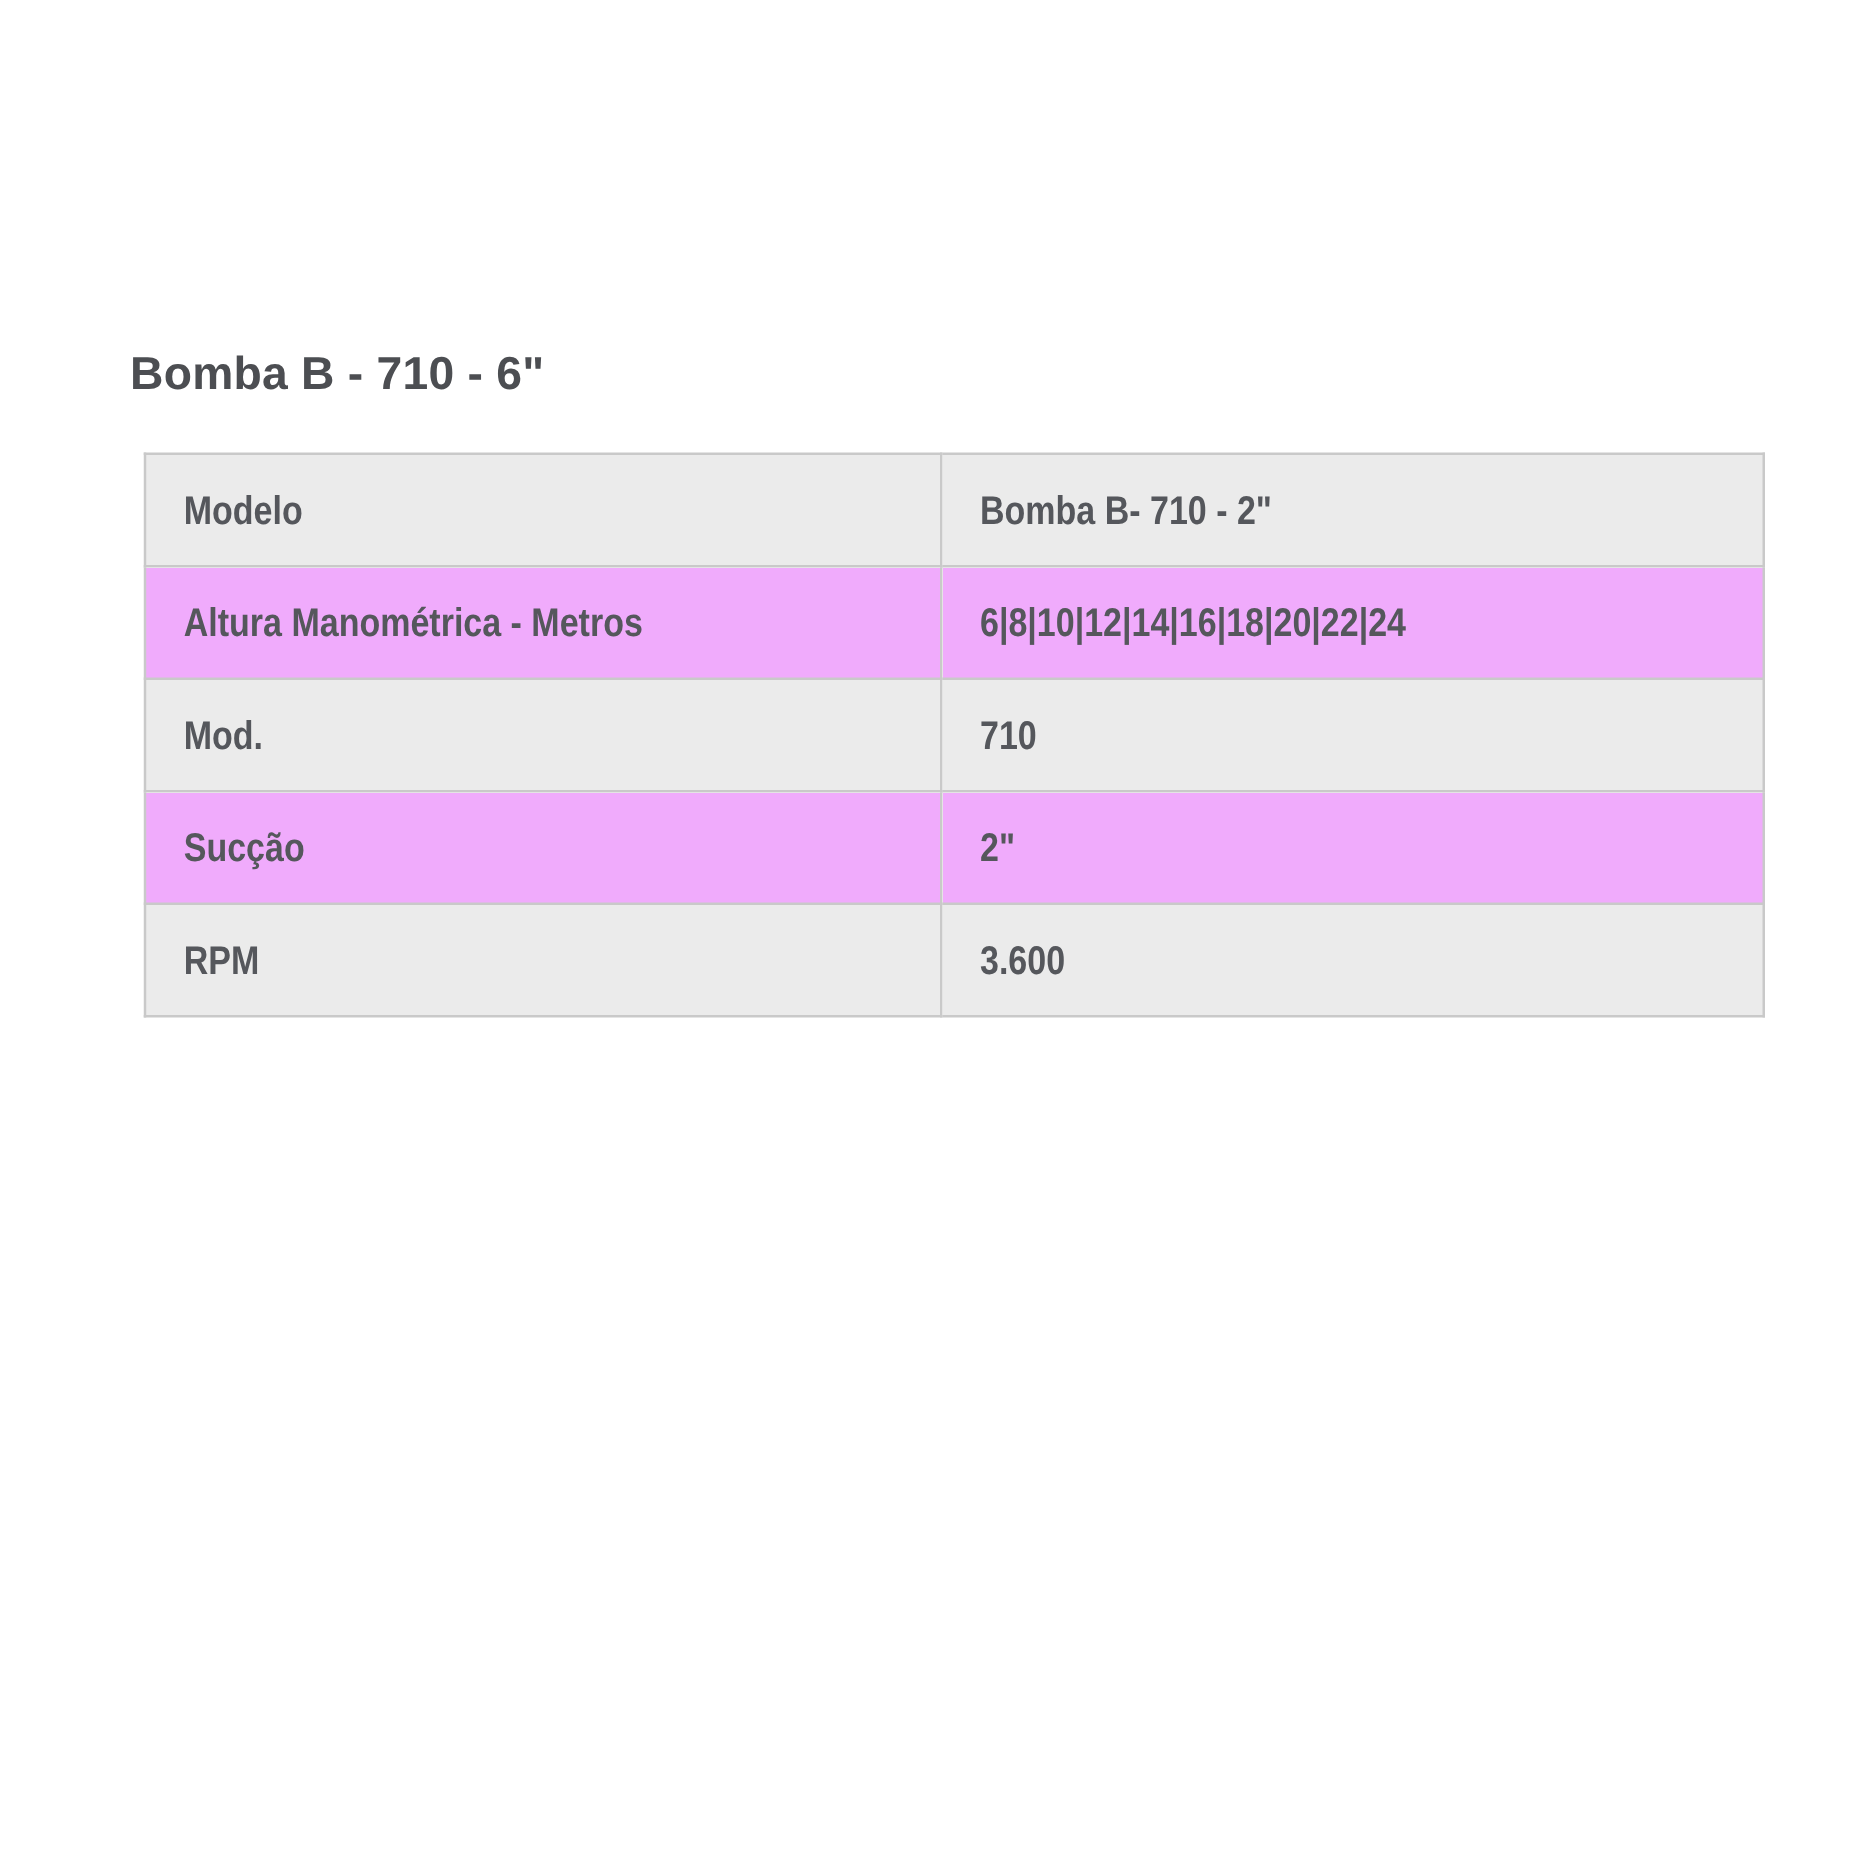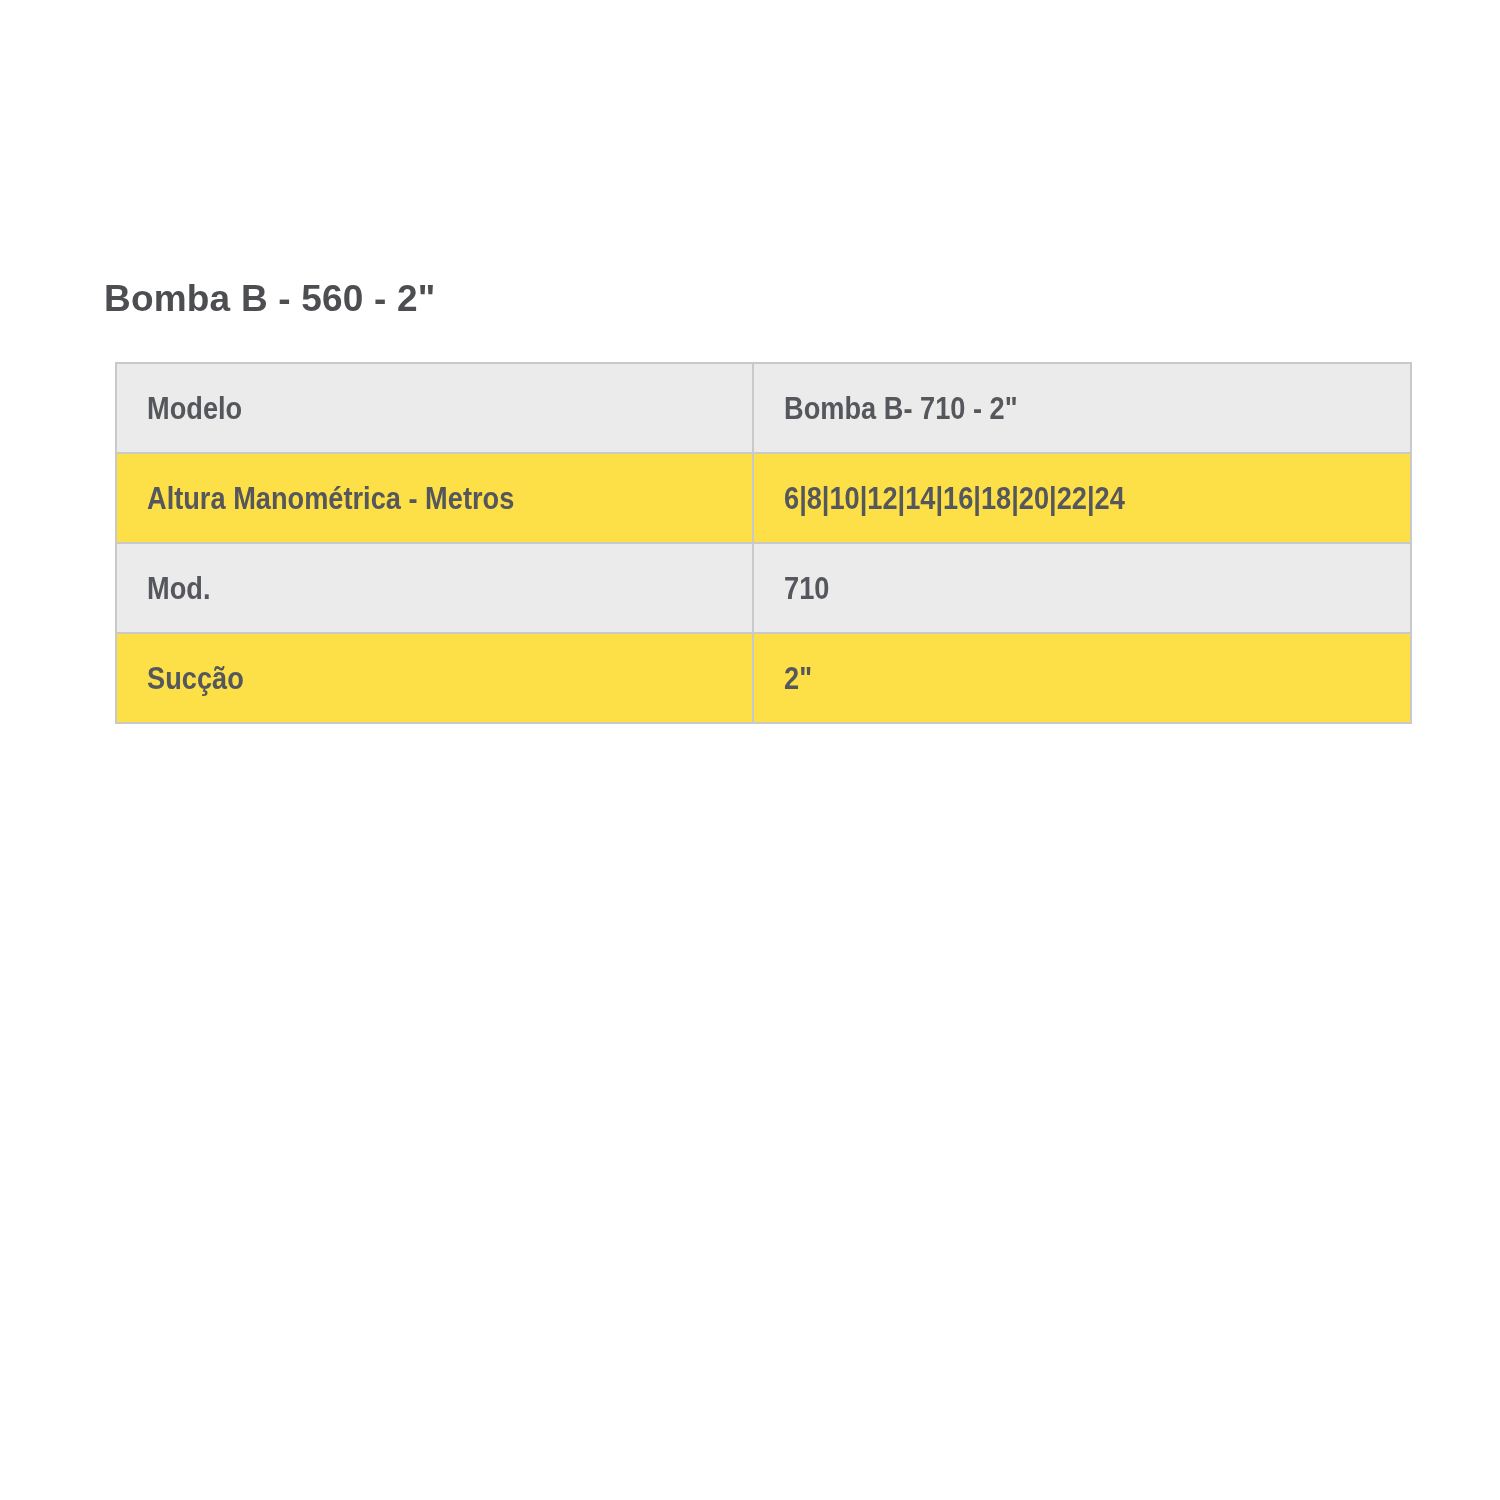--- a/index.html
+++ b/index.html
@@ -34,21 +34,21 @@
     border-collapse: collapse;
     table-layout: fixed;
   }
   table.specs col.c1 { width: 637px; }
   table.specs col.c2 { width: 658px; }
   table.specs td {
     height: 88px;
     border: 2px solid #c9c9c9;
     padding: 0 10px 0 30px;
     vertical-align: middle;
-    background: #fde047;
+    background: #f0abfc;
     overflow: hidden;
   }
   table.specs tr:nth-child(odd) td {
     background: #ebebeb;
   }
   
   .t {
     display: inline-block;
     font-size: 32px;
     font-weight: bold;
@@ -57,21 +57,21 @@
     white-space: nowrap;
     transform: scaleX(0.85);
     transform-origin: 0 50%;
   }
 </style>
 </head>
 <body>
 
 <div class="canvas">
 
-  <div class="page-title">Bomba B - 560 - 2"</div>
+  <div class="page-title">Bomba B - 710 - 6"</div>
 
   <table class="specs">
     <colgroup>
         <col class="c1">
         <col class="c2">
       </colgroup>
     <tbody>
       <tr>
         <td><span class="t">Modelo</span></td>
         <td><span class="t">Bomba B- 710 - 2"</span></td>
@@ -81,16 +81,20 @@
         <td><span class="t">6|8|10|12|14|16|18|20|22|24</span></td>
       </tr>
       <tr>
         <td><span class="t">Mod.</span></td>
         <td><span class="t">710</span></td>
       </tr>
       <tr>
         <td><span class="t">Sucção</span></td>
         <td><span class="t">2"</span></td>
       </tr>
+      <tr>
+        <td><span class="t">RPM</span></td>
+        <td><span class="t">3.600</span></td>
+      </tr>
     </tbody>
   </table>
 
 </div>
 
 </body></html>

